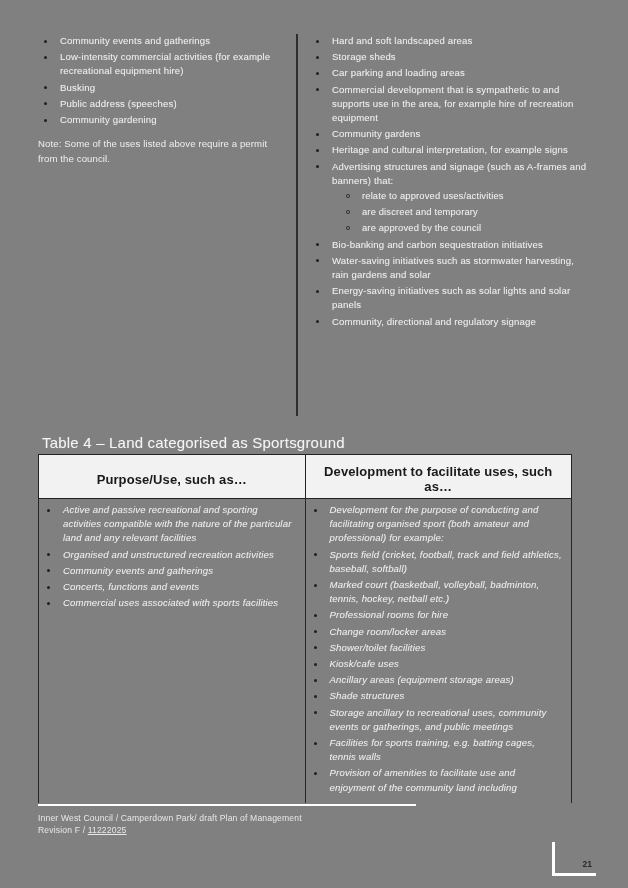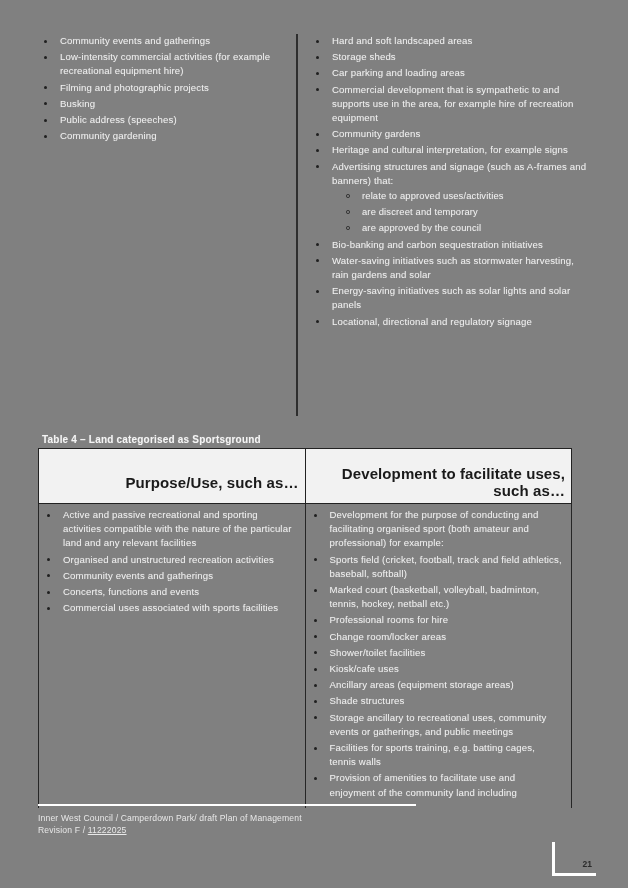--- a/index.html
+++ b/index.html
@@ -110,48 +110,49 @@
   }
 
   
   .table-wrap {
     position: absolute;
     left: 38px;
     top: 434px;
     width: 534px;
   }
   .table-caption {
-    font-size: 10px;
-    font-weight: bold;
+    font-size: 15px;
+    font-weight: normal;
     color: #f4f4f4;
     letter-spacing: 0.2px;
     padding: 0 0 3px 4px;
     text-shadow: 0 0 1px rgba(255,255,255,0.3);
   }
   table.t4 {
     border-collapse: collapse;
     width: 534px;
     table-layout: fixed;
   }
   table.t4 th {
     background: #f2f2f2;
     color: #1a1a1a;
-    font-size: 15px;
+    font-size: 13px;
     font-weight: bold;
-    text-align: right;
-    padding: 16px 6px 4px 6px;
+    text-align: center;
+    padding: 9px 6px 4px 6px;
     border: 1.4px solid #222;
     letter-spacing: 0.1px;
   }
   table.t4 td {
     vertical-align: top;
     padding: 4px 8px 6px 2px;
     border-left: 1.6px solid #262626;
     border-right: 1.6px solid #262626;
     background: transparent;
+    font-style: italic;
   }
   table.t4 td.cell-left { width: 268px; }
   table.t4 td.cell-right { width: 266px; }
 
   
   .footer {
     position: absolute;
     left: 38px;
     top: 804px;
     width: 380px;
@@ -209,25 +210,25 @@
 <body>
 
 <div class="page">
 
   <div class="top-block">
 
     <div class="col-left">
       <ul class="blist">
         <li>Community events and gatherings</li>
         <li>Low-intensity commercial activities (for example recreational equipment hire)</li>
-        <li>Filming and photographic projects</li>
         <li>Busking</li>
         <li>Public address (speeches)</li>
         <li>Community gardening</li>
       </ul>
+      <div class="note">Note: Some of the uses listed above require a permit from the council.</div>
     </div>
 
     <div class="col-divider"></div>
 
     <div class="col-right">
       <ul class="blist">
         <li>Hard and soft landscaped areas</li>
         <li>Storage sheds</li>
         <li>Car parking and loading areas</li>
         <li>Commercial development that is sympathetic to and supports use in the area, for example hire of recreation equipment</li>
@@ -237,21 +238,21 @@
           <span>Advertising structures and signage (such as A-frames and banners) that:</span>
           <ul class="sublist">
             <li>relate to approved uses/activities</li>
             <li>are discreet and temporary</li>
             <li>are approved by the council</li>
           </ul>
         </li>
         <li>Bio-banking and carbon sequestration initiatives</li>
         <li>Water-saving initiatives such as stormwater harvesting, rain gardens and solar</li>
         <li>Energy-saving initiatives such as solar lights and solar panels</li>
-        <li>Locational, directional and regulatory signage</li>
+        <li>Community, directional and regulatory signage</li>
       </ul>
     </div>
 
   </div>
 
   <div class="table-wrap">
     <div class="table-caption">Table 4 – Land categorised as Sportsground</div>
     <table class="t4">
       <thead>
         <tr>

